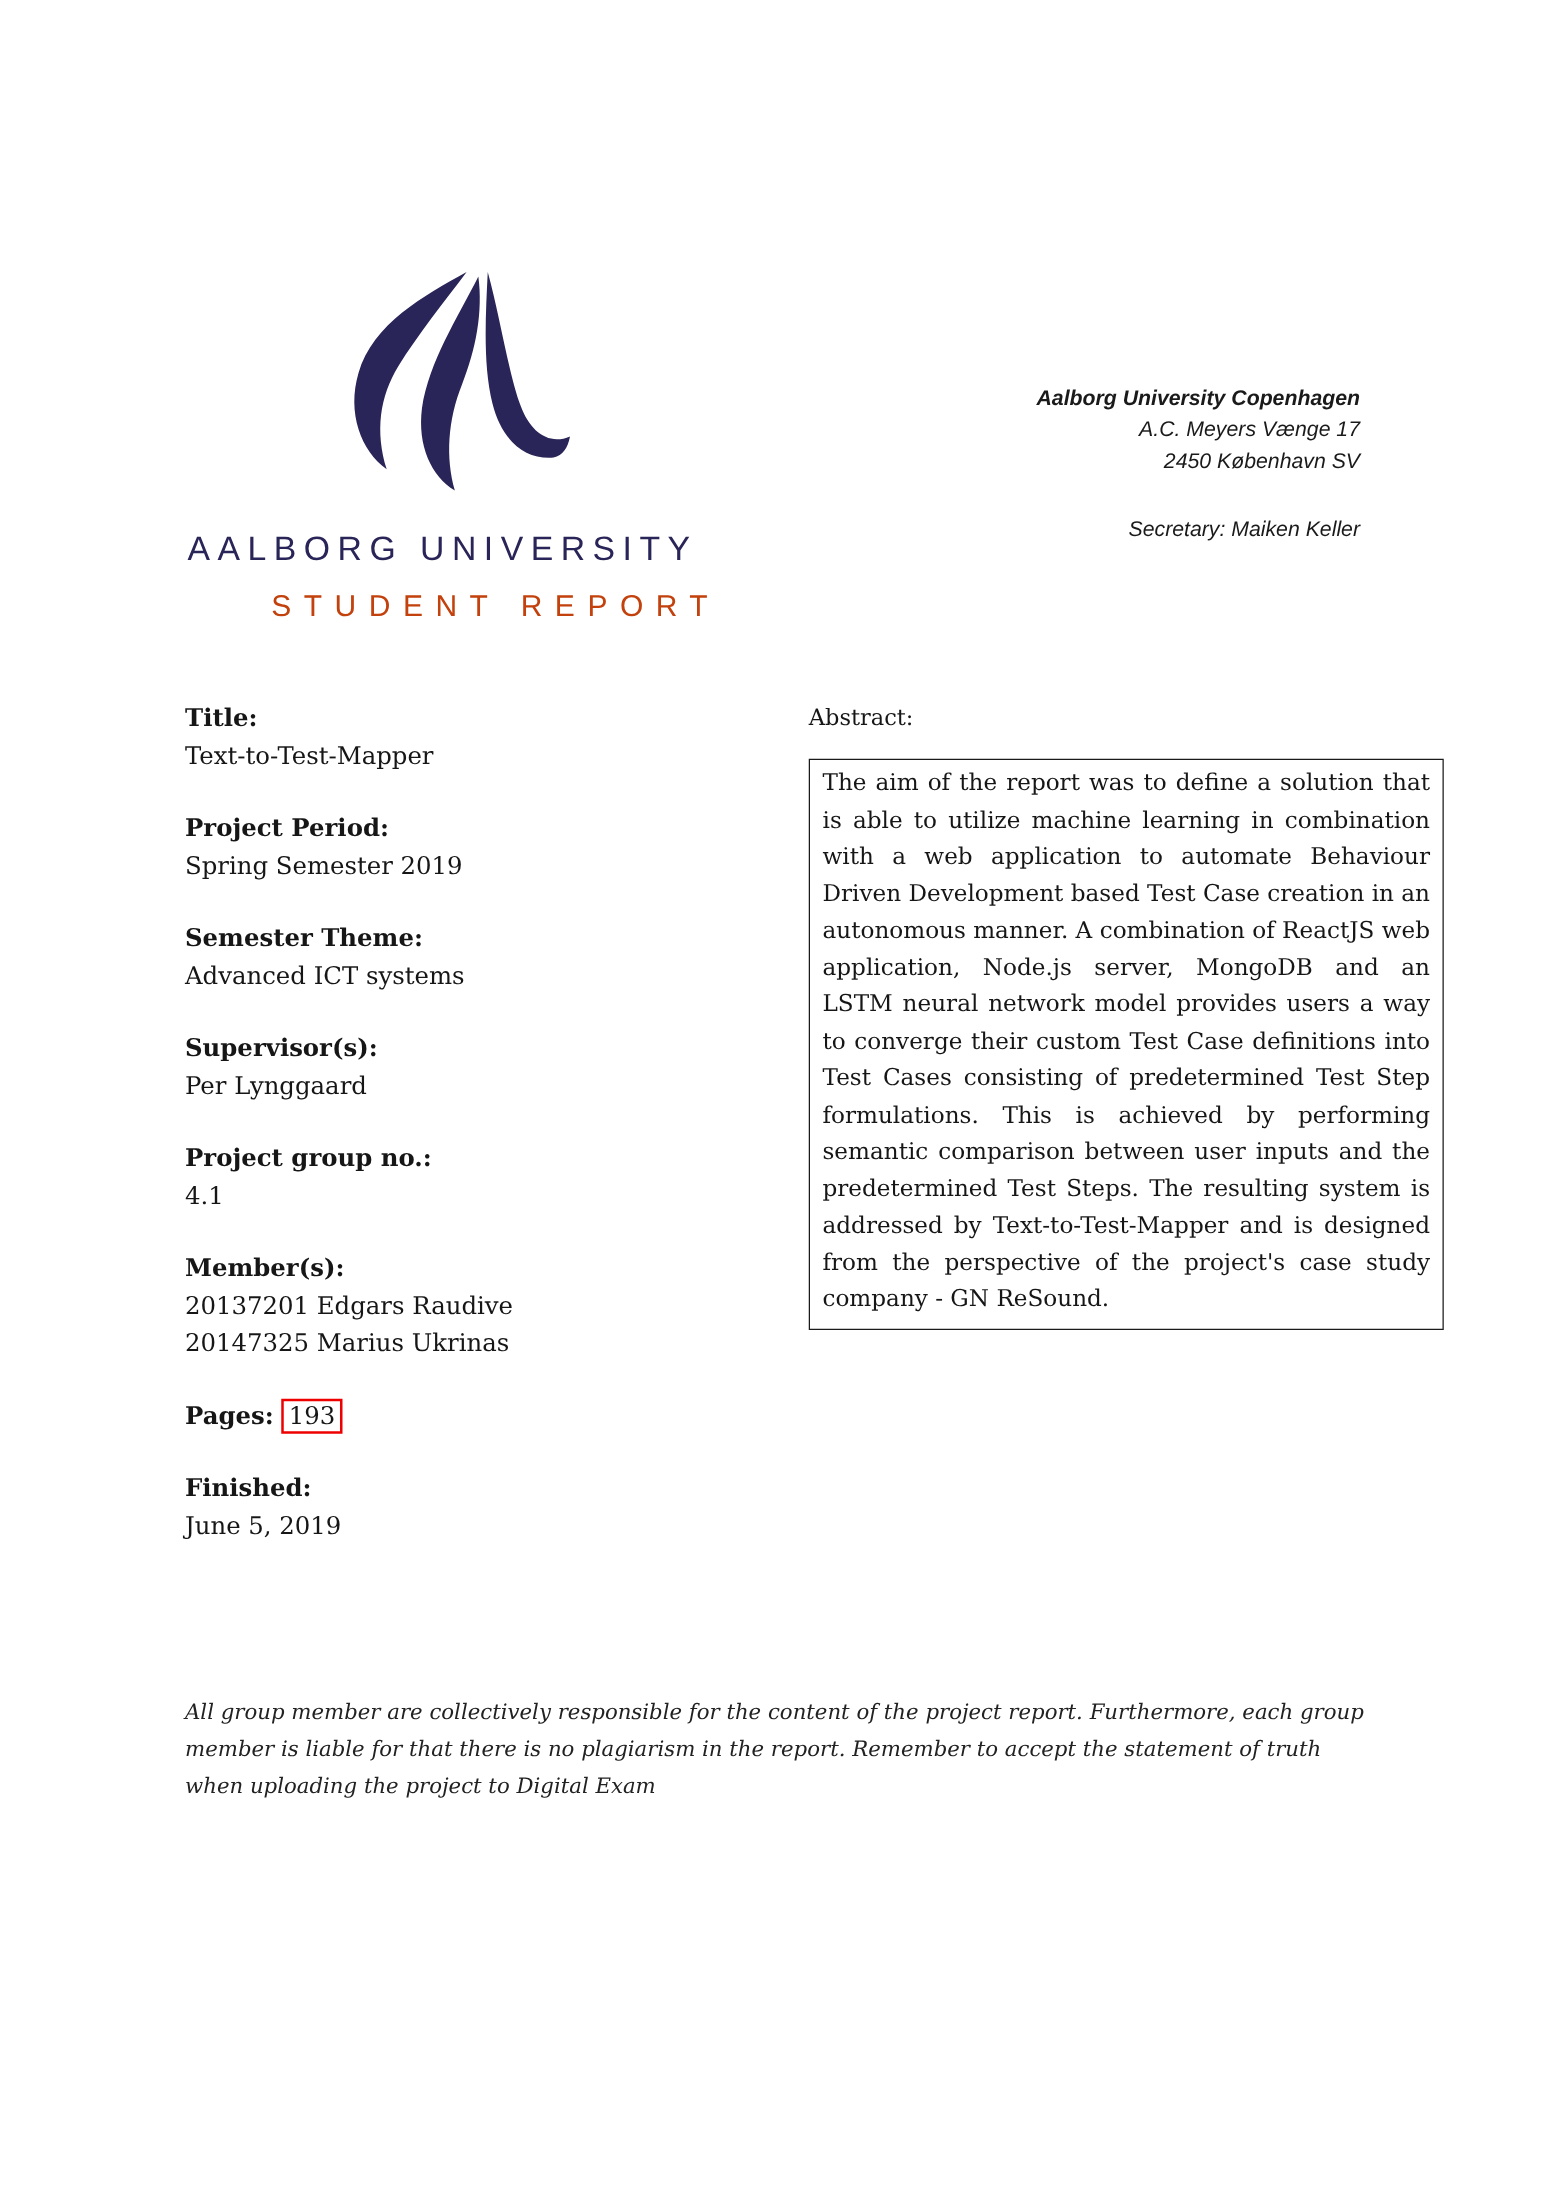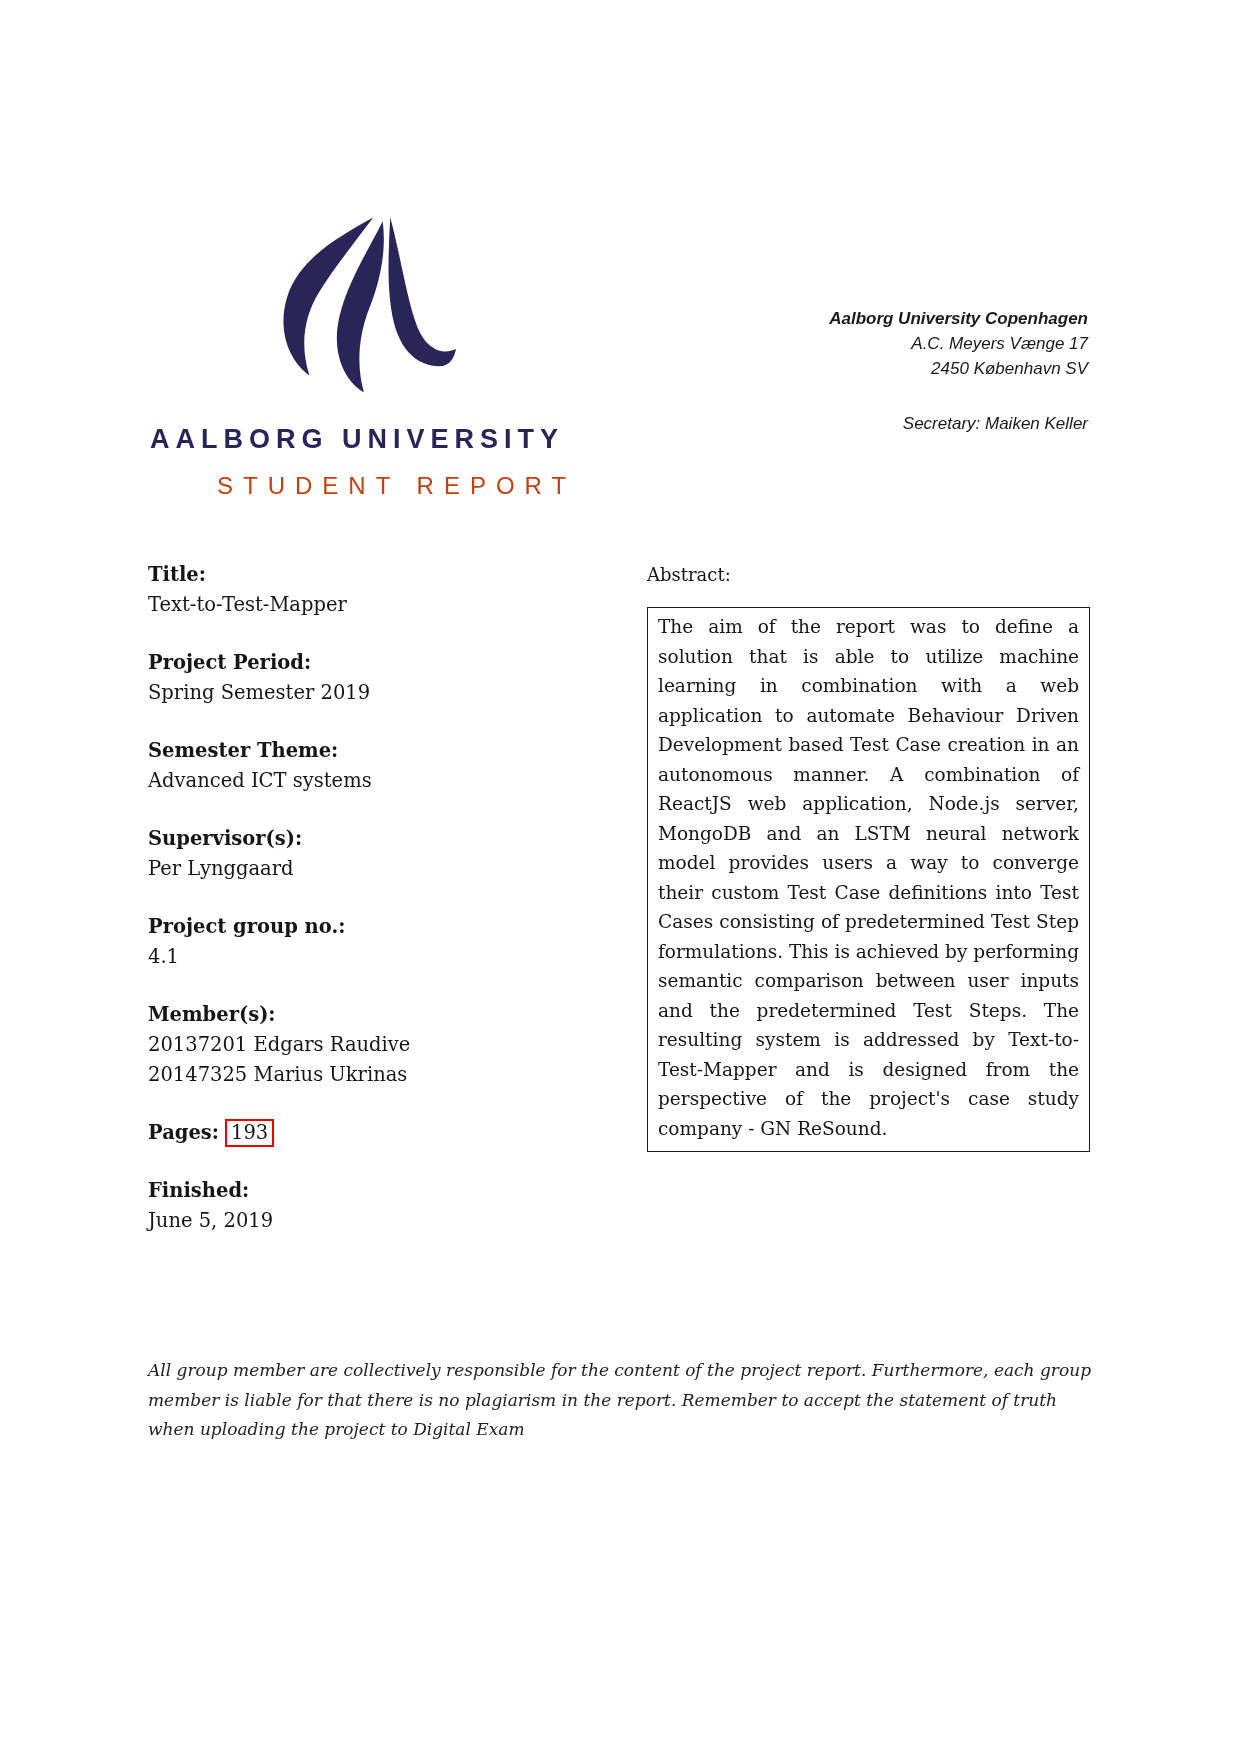--- a/index.html
+++ b/index.html
@@ -16,21 +16,21 @@
   
   .logo-swirl{
     position:absolute;
     left:268px; top:210px;
     width:188px; height:188px;
   }
   .wordmark1{
     position:absolute;
     left:150px; top:424px;
     font-family:"Liberation Sans",sans-serif;
-    font-weight:700;
+    font-weight:400;
     font-size:27px;
     letter-spacing:6px;
     color:#2a2558;
     white-space:nowrap;
   }
   .wordmark2{
     position:absolute;
     left:217px; top:472px;
     font-family:"Liberation Sans",sans-serif;
     font-weight:400;
@@ -81,21 +81,21 @@
   .abstract-label{
     font-weight:400;
     font-size:18px;
     line-height:30px;
   }
   .abstract-box{
     margin-top:17px;
     border:1.5px solid #1a1a1a;
     padding:4px 10px 8px 10px;
     box-sizing:border-box;
-    width:443px;
+    width:508px;
   }
   .abstract-box p{
     margin:0;
     font-size:18.5px;
     line-height:29.5px;
     text-align:justify;
   }
 
   
   .disclaimer{

